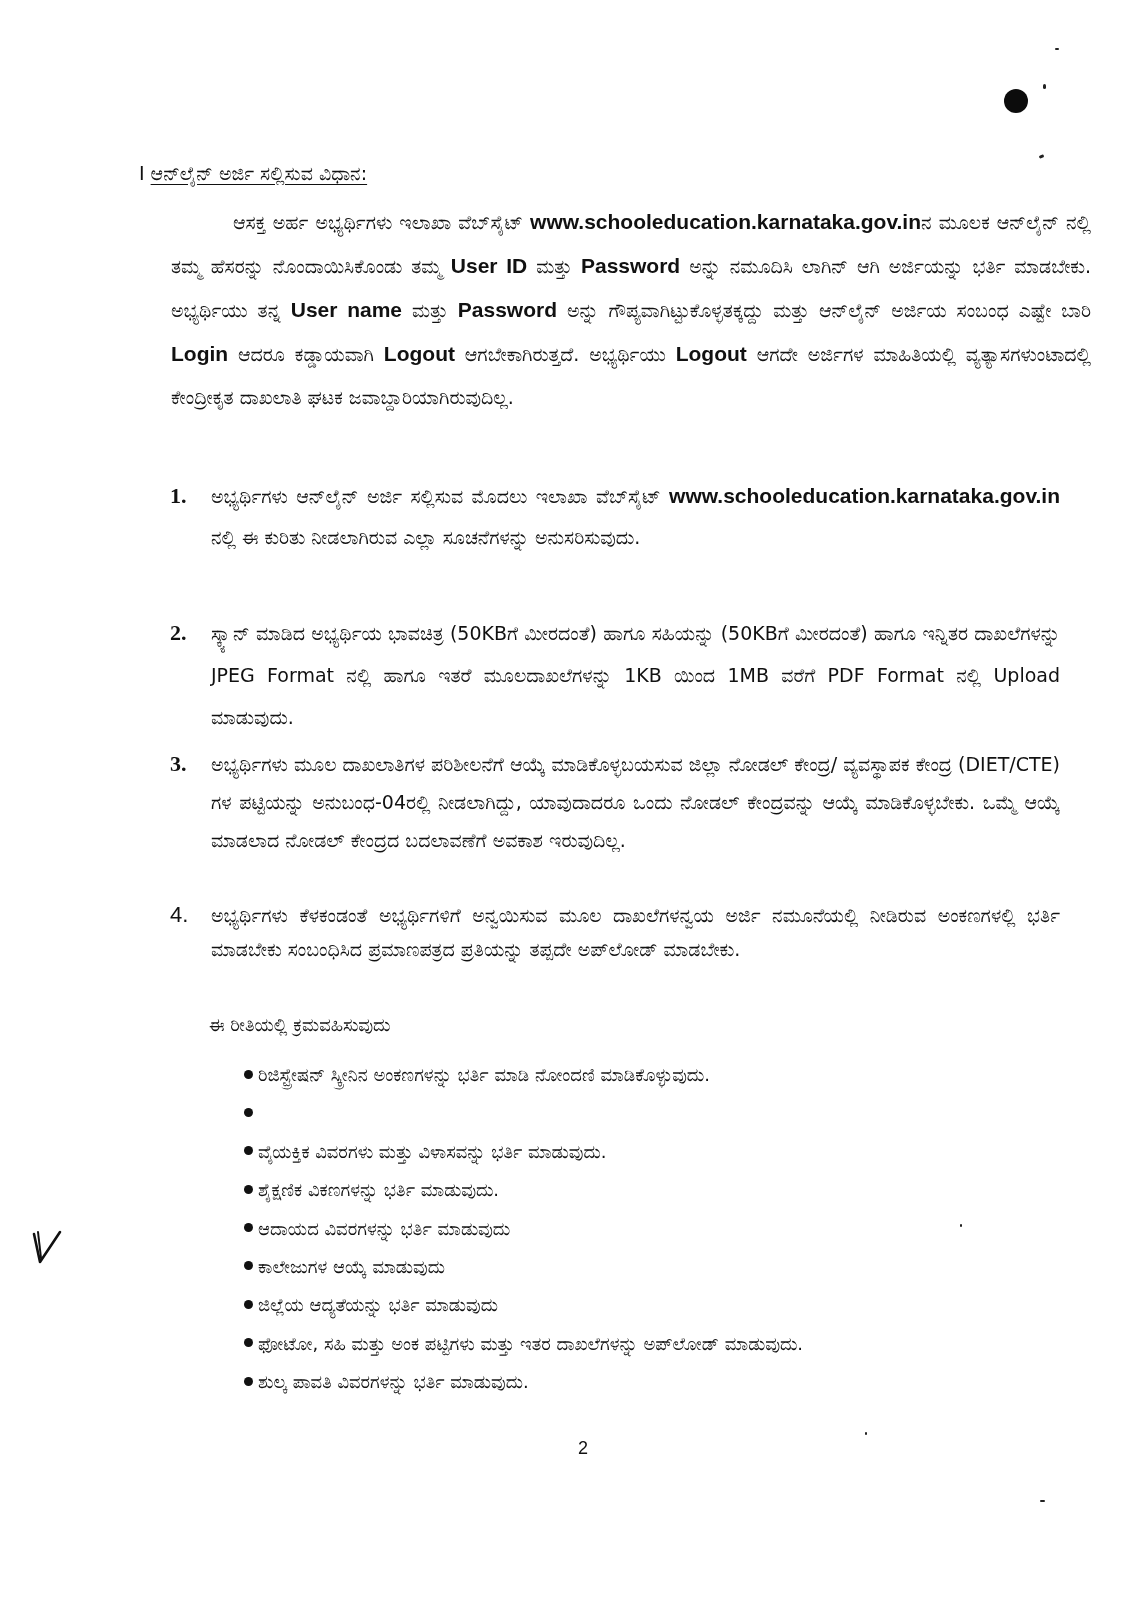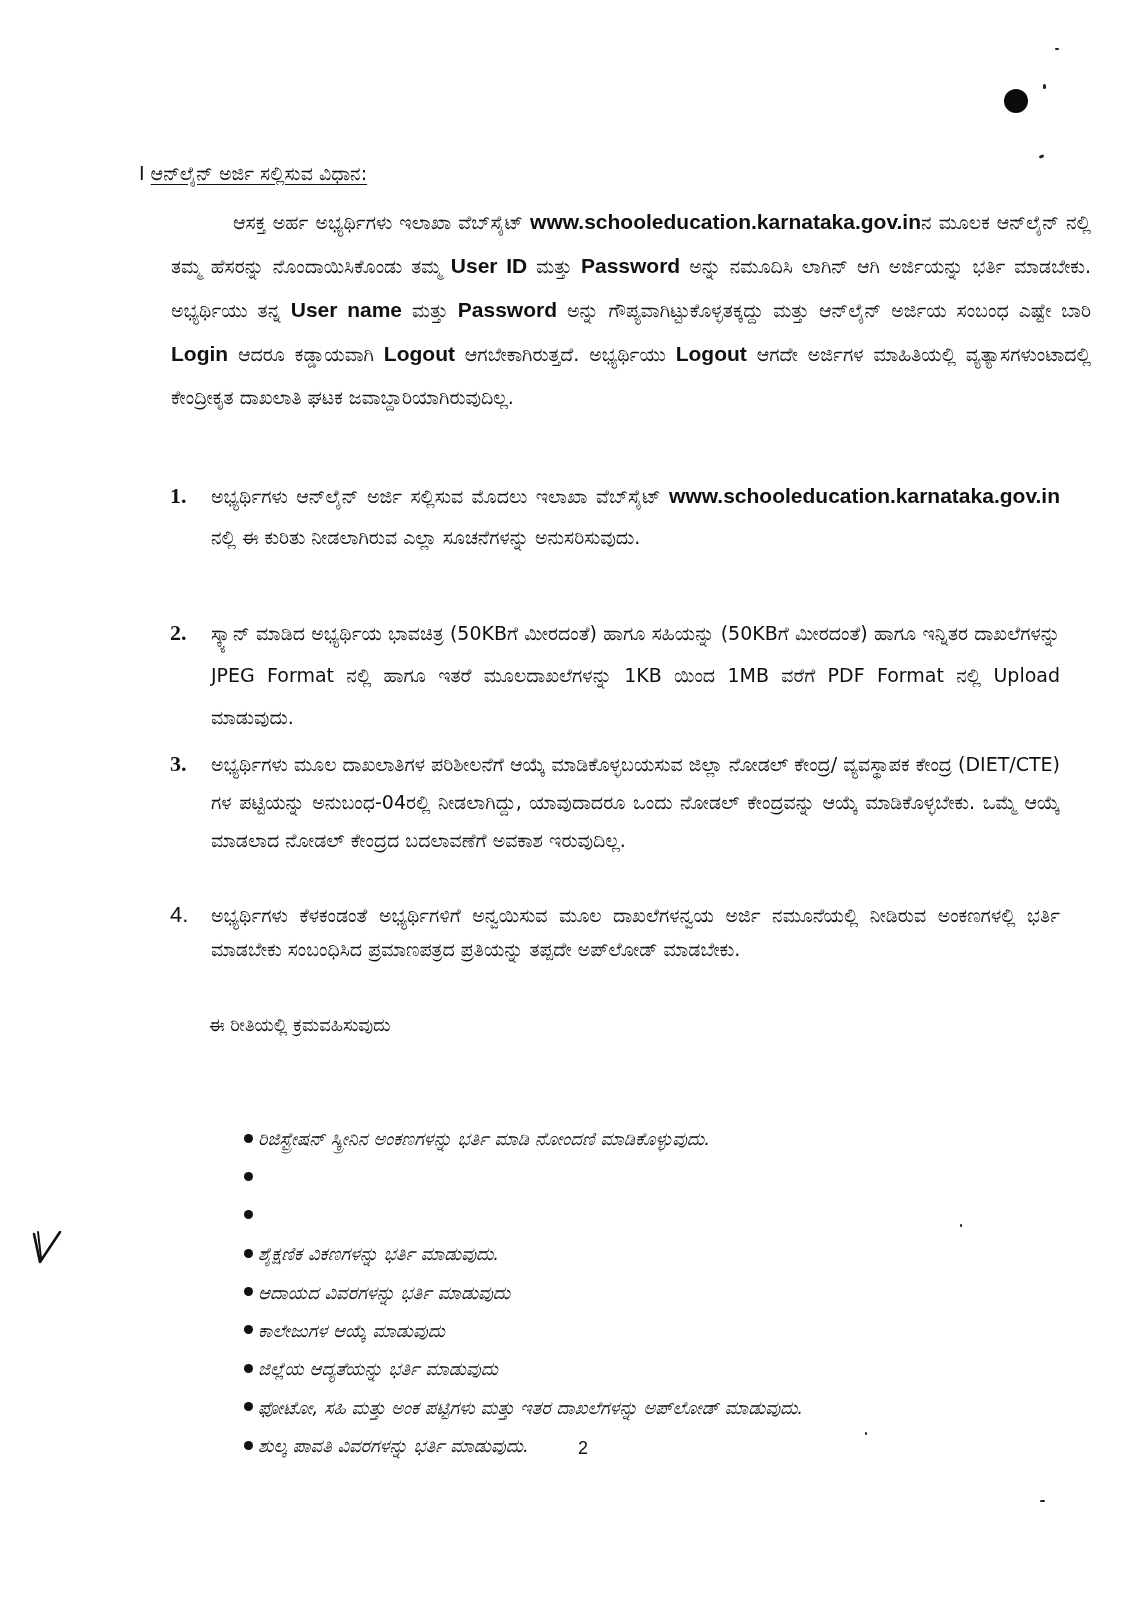--- a/index.html
+++ b/index.html
@@ -47,22 +47,22 @@
   .item2 { top: 612px; line-height: 42px; }
   .item3 { top: 745px; line-height: 38px; }
   .item4 { top: 898px; line-height: 34px; }
   .item4 .num { font-family: "Liberation Sans", sans-serif; font-weight: normal; }
 
   .subhead {
     position: absolute; left: 209px; top: 1014px;
     font-size: 18px; white-space: nowrap;
   }
   .bullets {
-    position: absolute; left: 244px; top: 1120px; margin: 0; padding: 0;
-    list-style: none; font-size: 18px; font-style: italic;
+    position: absolute; left: 244px; top: 1056px; margin: 0; padding: 0;
+    list-style: none; font-size: 18px;
   }
   .bullets li { height: 38.4px; line-height: 38px; white-space: nowrap; }
   .bullets .bul { display: inline-block; width: 9px; height: 9px; border-radius: 50%; background: #111; margin-right: 5px; vertical-align: middle; position: relative; top: -2px; }
 
   .page-num {
     position: absolute; left: 578px; top: 1438px;
     font-family: "Liberation Sans", sans-serif; font-size: 18px;
   }
 </style>
 </head>
@@ -103,21 +103,21 @@
 
 <div class="item item4">
   <span class="num">4.</span>
   <span class="txt">ಅಭ್ಯರ್ಥಿಗಳು ಕೆಳಕಂಡಂತೆ ಅಭ್ಯರ್ಥಿಗಳಿಗೆ ಅನ್ವಯಿಸುವ ಮೂಲ ದಾಖಲೆಗಳನ್ವಯ ಅರ್ಜಿ ನಮೂನೆಯಲ್ಲಿ ನೀಡಿರುವ ಅಂಕಣಗಳಲ್ಲಿ ಭರ್ತಿ ಮಾಡಬೇಕು ಸಂಬಂಧಿಸಿದ ಪ್ರಮಾಣಪತ್ರದ ಪ್ರತಿಯನ್ನು ತಪ್ಪದೇ ಅಪ್‌ಲೋಡ್ ಮಾಡಬೇಕು.</span>
 </div>
 
 <div class="subhead">ಈ ರೀತಿಯಲ್ಲಿ ಕ್ರಮವಹಿಸುವುದು</div>
 <ul class="bullets">
   <li><span class="bul"></span><span>ರಿಜಿಸ್ಟ್ರೇಷನ್ ಸ್ಕ್ರೀನಿನ ಅಂಕಣಗಳನ್ನು ಭರ್ತಿ ಮಾಡಿ ನೋಂದಣಿ ಮಾಡಿಕೊಳ್ಳುವುದು.</span></li>
   <li><span class="bul"></span></li>
-  <li><span class="bul"></span></li>
+  <li><span class="bul"></span><span>ವೈಯಕ್ತಿಕ ವಿವರಗಳು ಮತ್ತು ವಿಳಾಸವನ್ನು ಭರ್ತಿ ಮಾಡುವುದು.</span></li>
   <li><span class="bul"></span><span>ಶೈಕ್ಷಣಿಕ ವಿಕಣಗಳನ್ನು ಭರ್ತಿ ಮಾಡುವುದು.</span></li>
   <li><span class="bul"></span><span>ಆದಾಯದ ವಿವರಗಳನ್ನು ಭರ್ತಿ ಮಾಡುವುದು</span></li>
   <li><span class="bul"></span><span>ಕಾಲೇಜುಗಳ ಆಯ್ಕೆ ಮಾಡುವುದು</span></li>
   <li><span class="bul"></span><span>ಜಿಲ್ಲೆಯ ಆದ್ಯತೆಯನ್ನು ಭರ್ತಿ ಮಾಡುವುದು</span></li>
   <li><span class="bul"></span><span>ಫೋಟೋ, ಸಹಿ ಮತ್ತು ಅಂಕ ಪಟ್ಟಿಗಳು ಮತ್ತು ಇತರ ದಾಖಲೆಗಳನ್ನು ಅಪ್‌ಲೋಡ್ ಮಾಡುವುದು.</span></li>
   <li><span class="bul"></span><span>ಶುಲ್ಕ ಪಾವತಿ ವಿವರಗಳನ್ನು ಭರ್ತಿ ಮಾಡುವುದು.</span></li>
 </ul>
 
 <div class="page-num">2</div>
 

